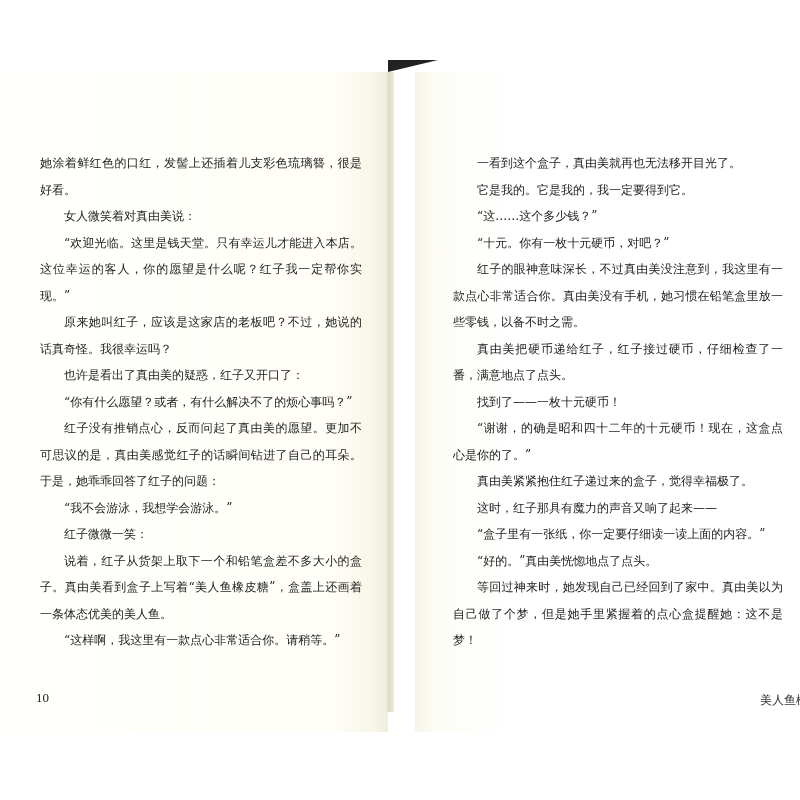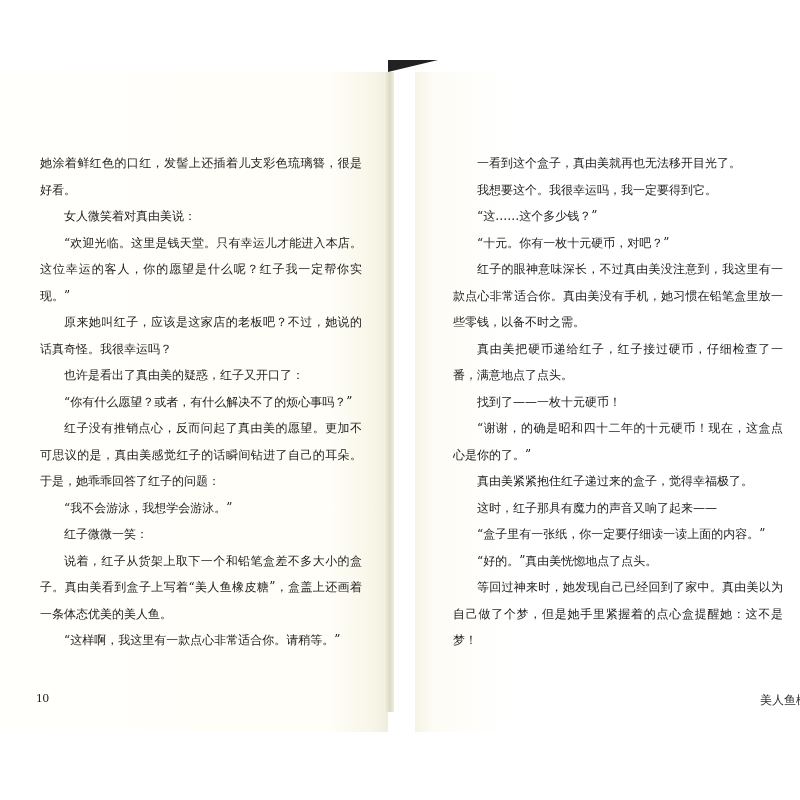--- a/index.html
+++ b/index.html
@@ -123,21 +123,21 @@
     </div>
     <div class="folio-left">10</div>
   </div>
 
   <div class="gutter-shadow"></div>
   <div class="gutter-notch"></div>
 
   <div class="page page-right">
     <div class="text-block">
       <p class="para">一看到这个盒子，真由美就再也无法移开目光了。</p>
-      <p class="para">我想要这个。我很幸运吗，我一定要得到它。</p>
+      <p class="para">它是我的。它是我的，我一定要得到它。</p>
       <p class="para">“这……这个多少钱？”</p>
       <p class="para">“十元。你有一枚十元硬币，对吧？”</p>
       <p class="para">红子的眼神意味深长，不过真由美没注意到，我这里有一款点心非常适合你。真由美没有手机，她习惯在铅笔盒里放一些零钱，以备不时之需。</p>
       <p class="para">真由美把硬币递给红子，红子接过硬币，仔细检查了一番，满意地点了点头。</p>
       <p class="para">找到了——一枚十元硬币！</p>
       <p class="para">“谢谢，的确是昭和四十二年的十元硬币！现在，这盒点心是你的了。”</p>
       <p class="para">真由美紧紧抱住红子递过来的盒子，觉得幸福极了。</p>
       <p class="para">这时，红子那具有魔力的声音又响了起来——</p>
       <p class="para">“盒子里有一张纸，你一定要仔细读一读上面的内容。”</p>
       <p class="para">“好的。”真由美恍惚地点了点头。</p>

